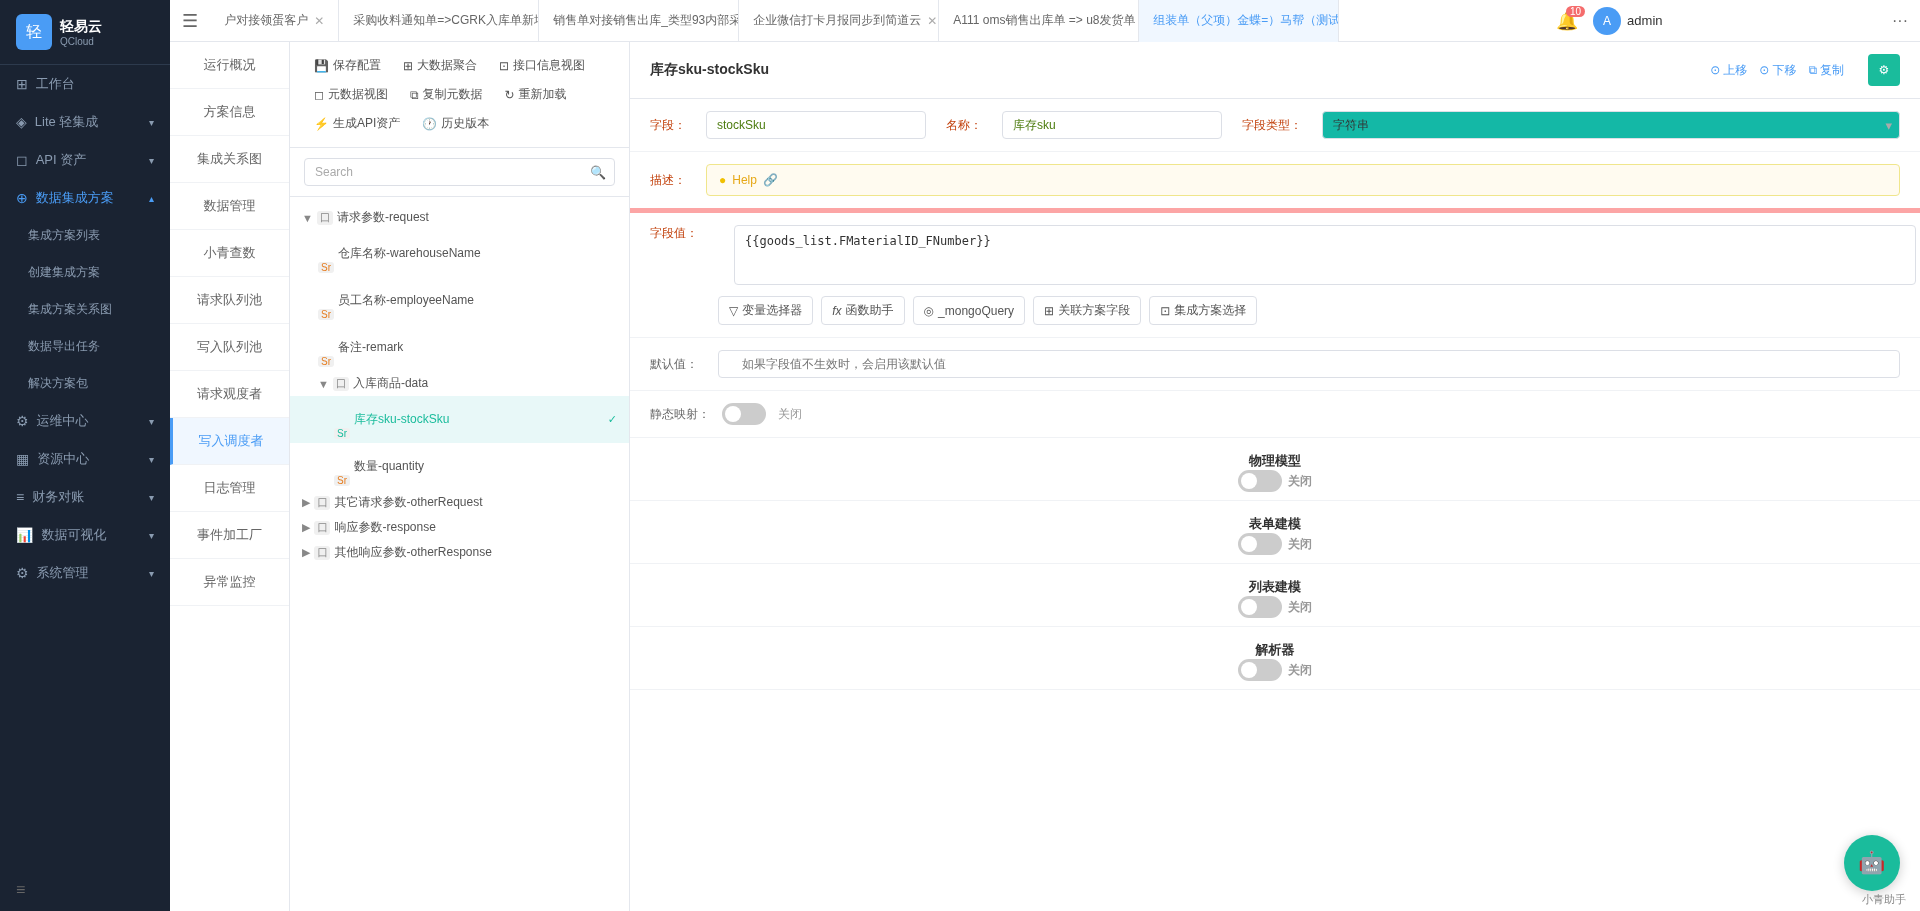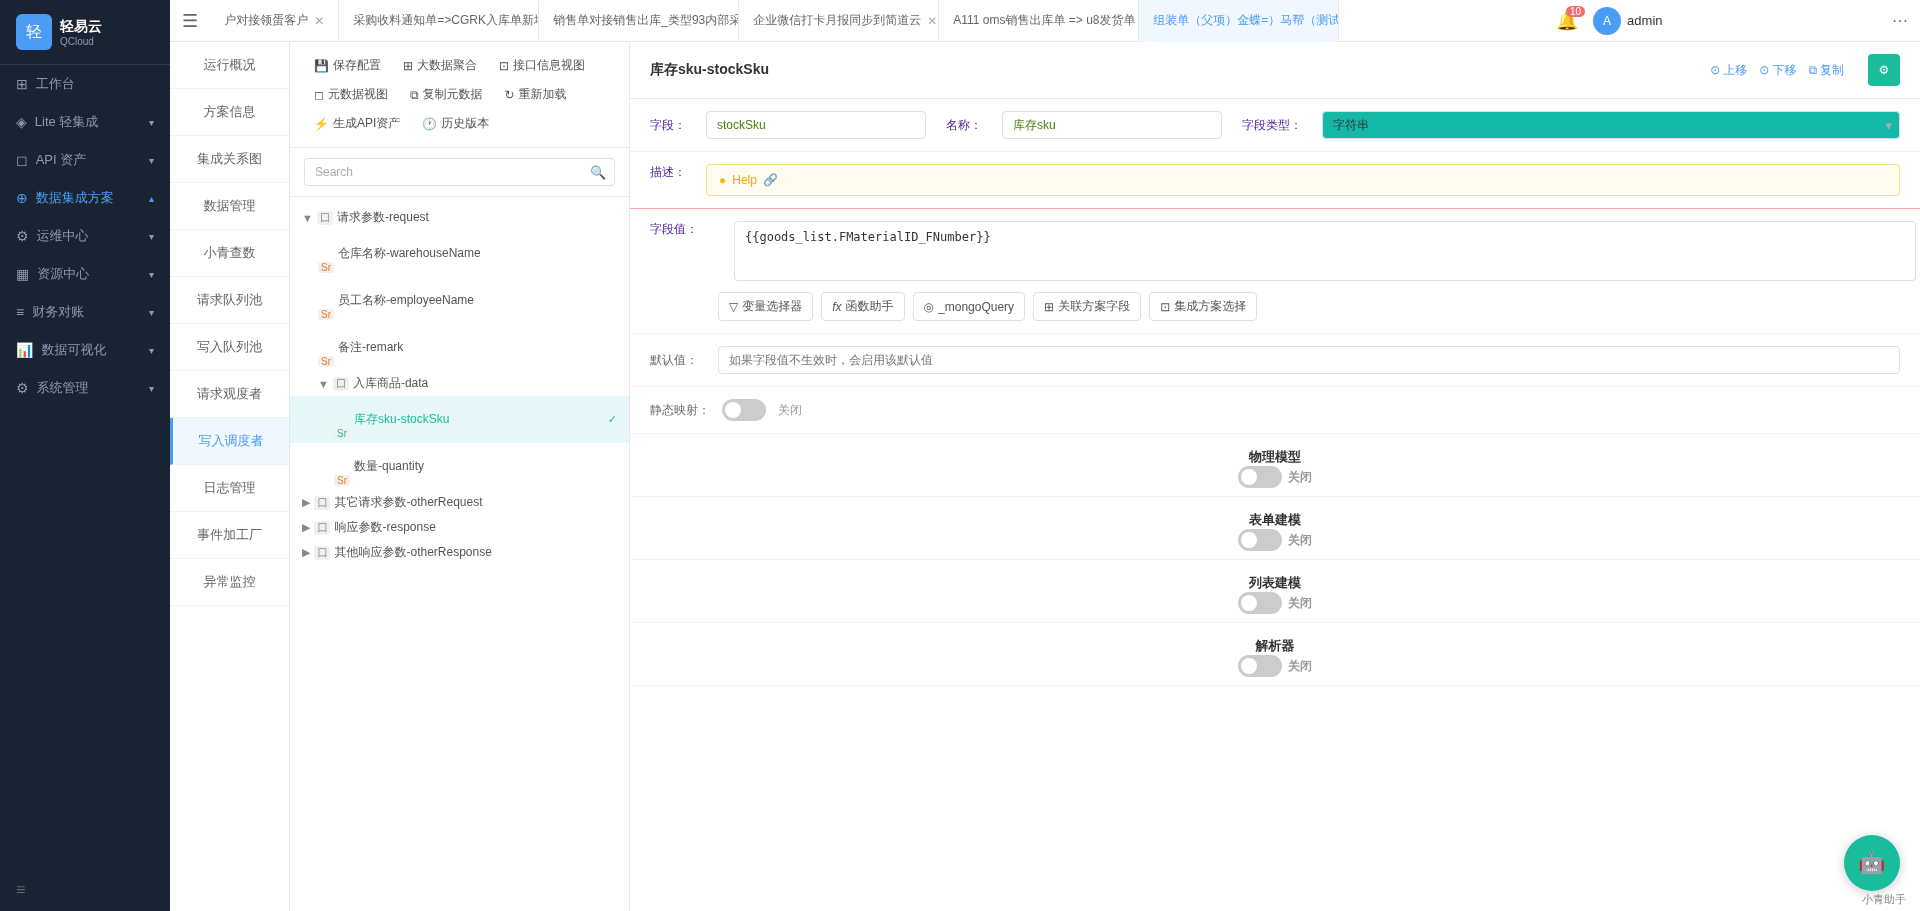--- a/index.html
+++ b/index.html
@@ -68,21 +68,21 @@
     .field-select { width: 100%; padding: 6px 10px; border: 1px solid #dcdfe6; border-radius: 4px; font-size: 12px; color: #333; background: #14b8a6; appearance: none; outline: none; }
     .desc-help { background: #fffbf0; border: 1px solid #f0e68c; border-radius: 4px; padding: 8px 12px; display: flex; align-items: center; gap: 6px; font-size: 12px; color: #e6a817; }
     .field-value-textarea { width: 100%; padding: 8px 10px; border: 1px solid #dcdfe6; border-radius: 4px; font-size: 12px; color: #333; min-height: 60px; resize: none; outline: none; margin-left: 16px; }
     .field-value-btns { display: flex; gap: 8px; margin-top: 8px; flex-wrap: wrap; }
     .fv-btn { display: flex; align-items: center; gap: 4px; padding: 5px 10px; border: 1px solid #dcdfe6; border-radius: 4px; font-size: 12px; color: #555; cursor: pointer; background: #fff; }
     .source-select { margin-top: 8px; }
     .source-select select { width: 100%; padding: 6px 10px; border: 1px solid #dcdfe6; border-radius: 4px; font-size: 12px; color: #aaa; background: #fff; appearance: none; outline: none; }
 
     .default-val-area { padding: 12px 20px; border-bottom: 1px solid #f0f2f5; display: flex; align-items: center; gap: 20px; }
     .default-val-label { font-size: 12px; color: #666; width: 48px; text-align: right; flex-shrink: 0; }
-    .default-val-input { flex: 1; padding: 6px 10px; border: 1px solid #dcdfe6; border-radius: 4px; font-size: 12px; color: #aaa; outline: none; }
+    .default-val-input { flex: 1; padding: 6px 23px; border: 1px solid #dcdfe6; border-radius: 4px; font-size: 12px; color: #aaa; outline: none; }
 
     .toggle-row { display: flex; align-items: center; padding: 12px 20px; border-bottom: 1px solid #f0f2f5; gap: 12px; }
     .toggle-label { font-size: 12px; color: #666; }
     .toggle-switch { position: relative; width: 44px; height: 22px; }
     .toggle-switch input { opacity: 0; width: 0; height: 0; }
     .toggle-slider { position: absolute; cursor: pointer; top: 0; left: 0; right: 0; bottom: 0; background: #ddd; border-radius: 22px; transition: .3s; }
     .toggle-slider.off { background: #ccc; }
     .toggle-slider::before { content: ''; position: absolute; height: 16px; width: 16px; left: 3px; bottom: 3px; background: #fff; border-radius: 50%; transition: .3s; }
     .toggle-text { font-size: 12px; color: #999; }
 
@@ -95,21 +95,21 @@
 
     
     .notif-badge { position: relative; display: inline-flex; }
     .notif-badge .badge { position: absolute; top: -4px; right: -6px; background: #f56c6c; color: #fff; border-radius: 10px; font-size: 10px; padding: 0 4px; min-width: 16px; text-align: center; }
 
     .top-right { display: flex; align-items: center; gap: 14px; padding: 0 20px; margin-left: auto; }
     .avatar-wrap { display: flex; align-items: center; gap: 6px; font-size: 13px; color: #333; cursor: pointer; }
     .avatar { width: 28px; height: 28px; background: #4a9cf5; border-radius: 50%; display: flex; align-items: center; justify-content: center; color: #fff; font-size: 12px; }
 
     .global-header { display: flex; align-items: center; background: #fff; border-bottom: 1px solid #e4e7ed; height: 42px; }
-    .lbl { font-size: 12px; color: #4c1d95; text-align: right; }
+    .lbl { font-size: 12px; color: #c2410c; text-align: right; }
   </style>
 </head>
 <body>
 
 <div class="sidebar">
   <div class="sidebar-logo">
     <div class="sidebar-logo-icon">
       <span>轻</span>
     </div>
     <div>
@@ -129,20 +129,37 @@
   </div>
   <div class="sidebar-item">
     <span class="icon">◻</span>
     <span>API 资产</span>
     <span class="arrow">▾</span>
   </div>
   <div class="sidebar-item active">
     <span class="icon">⊕</span>
     <span>数据集成方案</span>
     <span class="arrow">▴</span>
+  </div>
+  <div class="sidebar-sub">
+    <div class="sidebar-item">
+      <span>集成方案列表</span>
+    </div>
+    <div class="sidebar-item">
+      <span>创建集成方案</span>
+    </div>
+    <div class="sidebar-item">
+      <span>集成方案关系图</span>
+    </div>
+    <div class="sidebar-item">
+      <span>数据导出任务</span>
+    </div>
+    <div class="sidebar-item">
+      <span>解决方案包</span>
+    </div>
   </div>
   <div class="sidebar-item">
     <span class="icon">⚙</span>
     <span>运维中心</span>
     <span class="arrow">▾</span>
   </div>
   <div class="sidebar-item">
     <span class="icon">▦</span>
     <span>资源中心</span>
     <span class="arrow">▾</span>
@@ -387,21 +404,21 @@
           <select class="field-select">
             <option>字符串</option>
             <option>整数</option>
             <option>浮点数</option>
             <option>布尔值</option>
           </select>
           <span style="position:absolute; right:8px; top:50%; transform:translateY(-50%); pointer-events:none; color:#aaa;">▾</span>
         </div>
       </div>
 
-      <div style="display:flex; align-items:flex-start; padding:12px 20px; gap:20px; border-bottom:1px solid #fca5a5;">
+      <div style="display:flex; align-items:center; padding:12px 20px; gap:20px; border-bottom:5px solid #fca5a5;">
         <span class="lbl">描述：</span>
         <div style="flex:1;">
           <div class="desc-help">
             <span style="color:#f0c000;">●</span>
             <span>Help</span>
             <span>🔗</span>
           </div>
         </div>
       </div>
 

